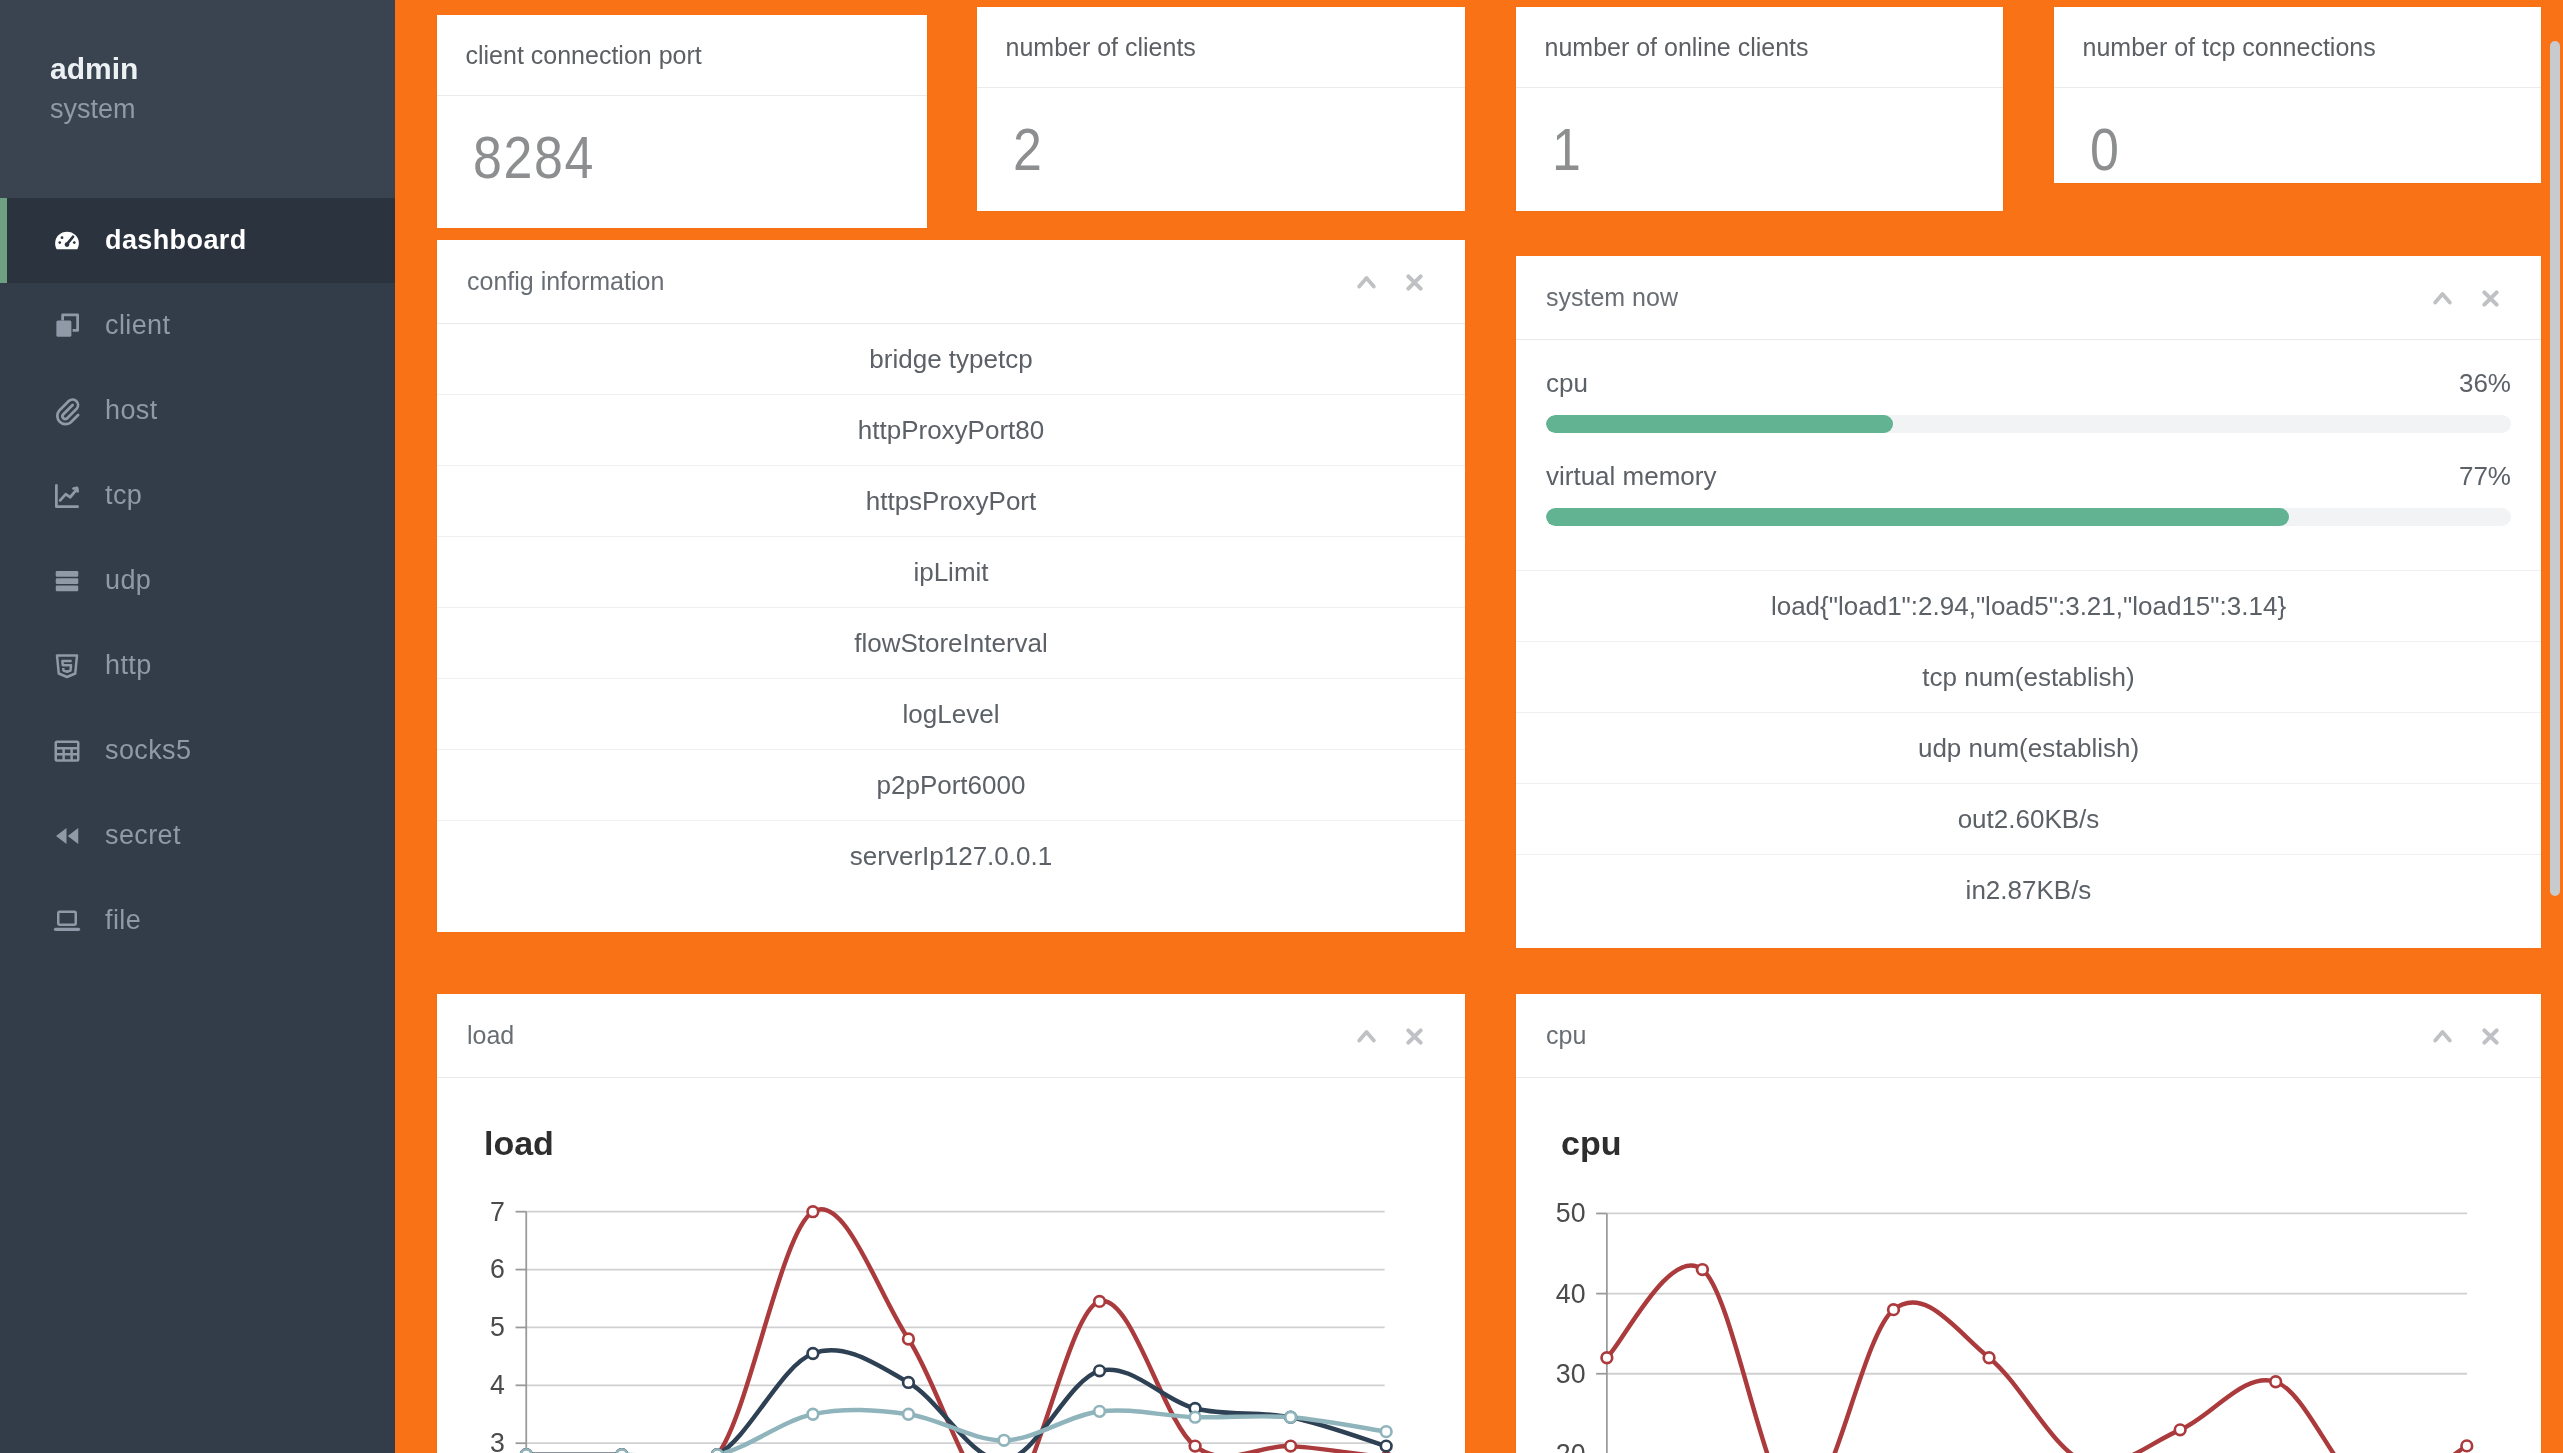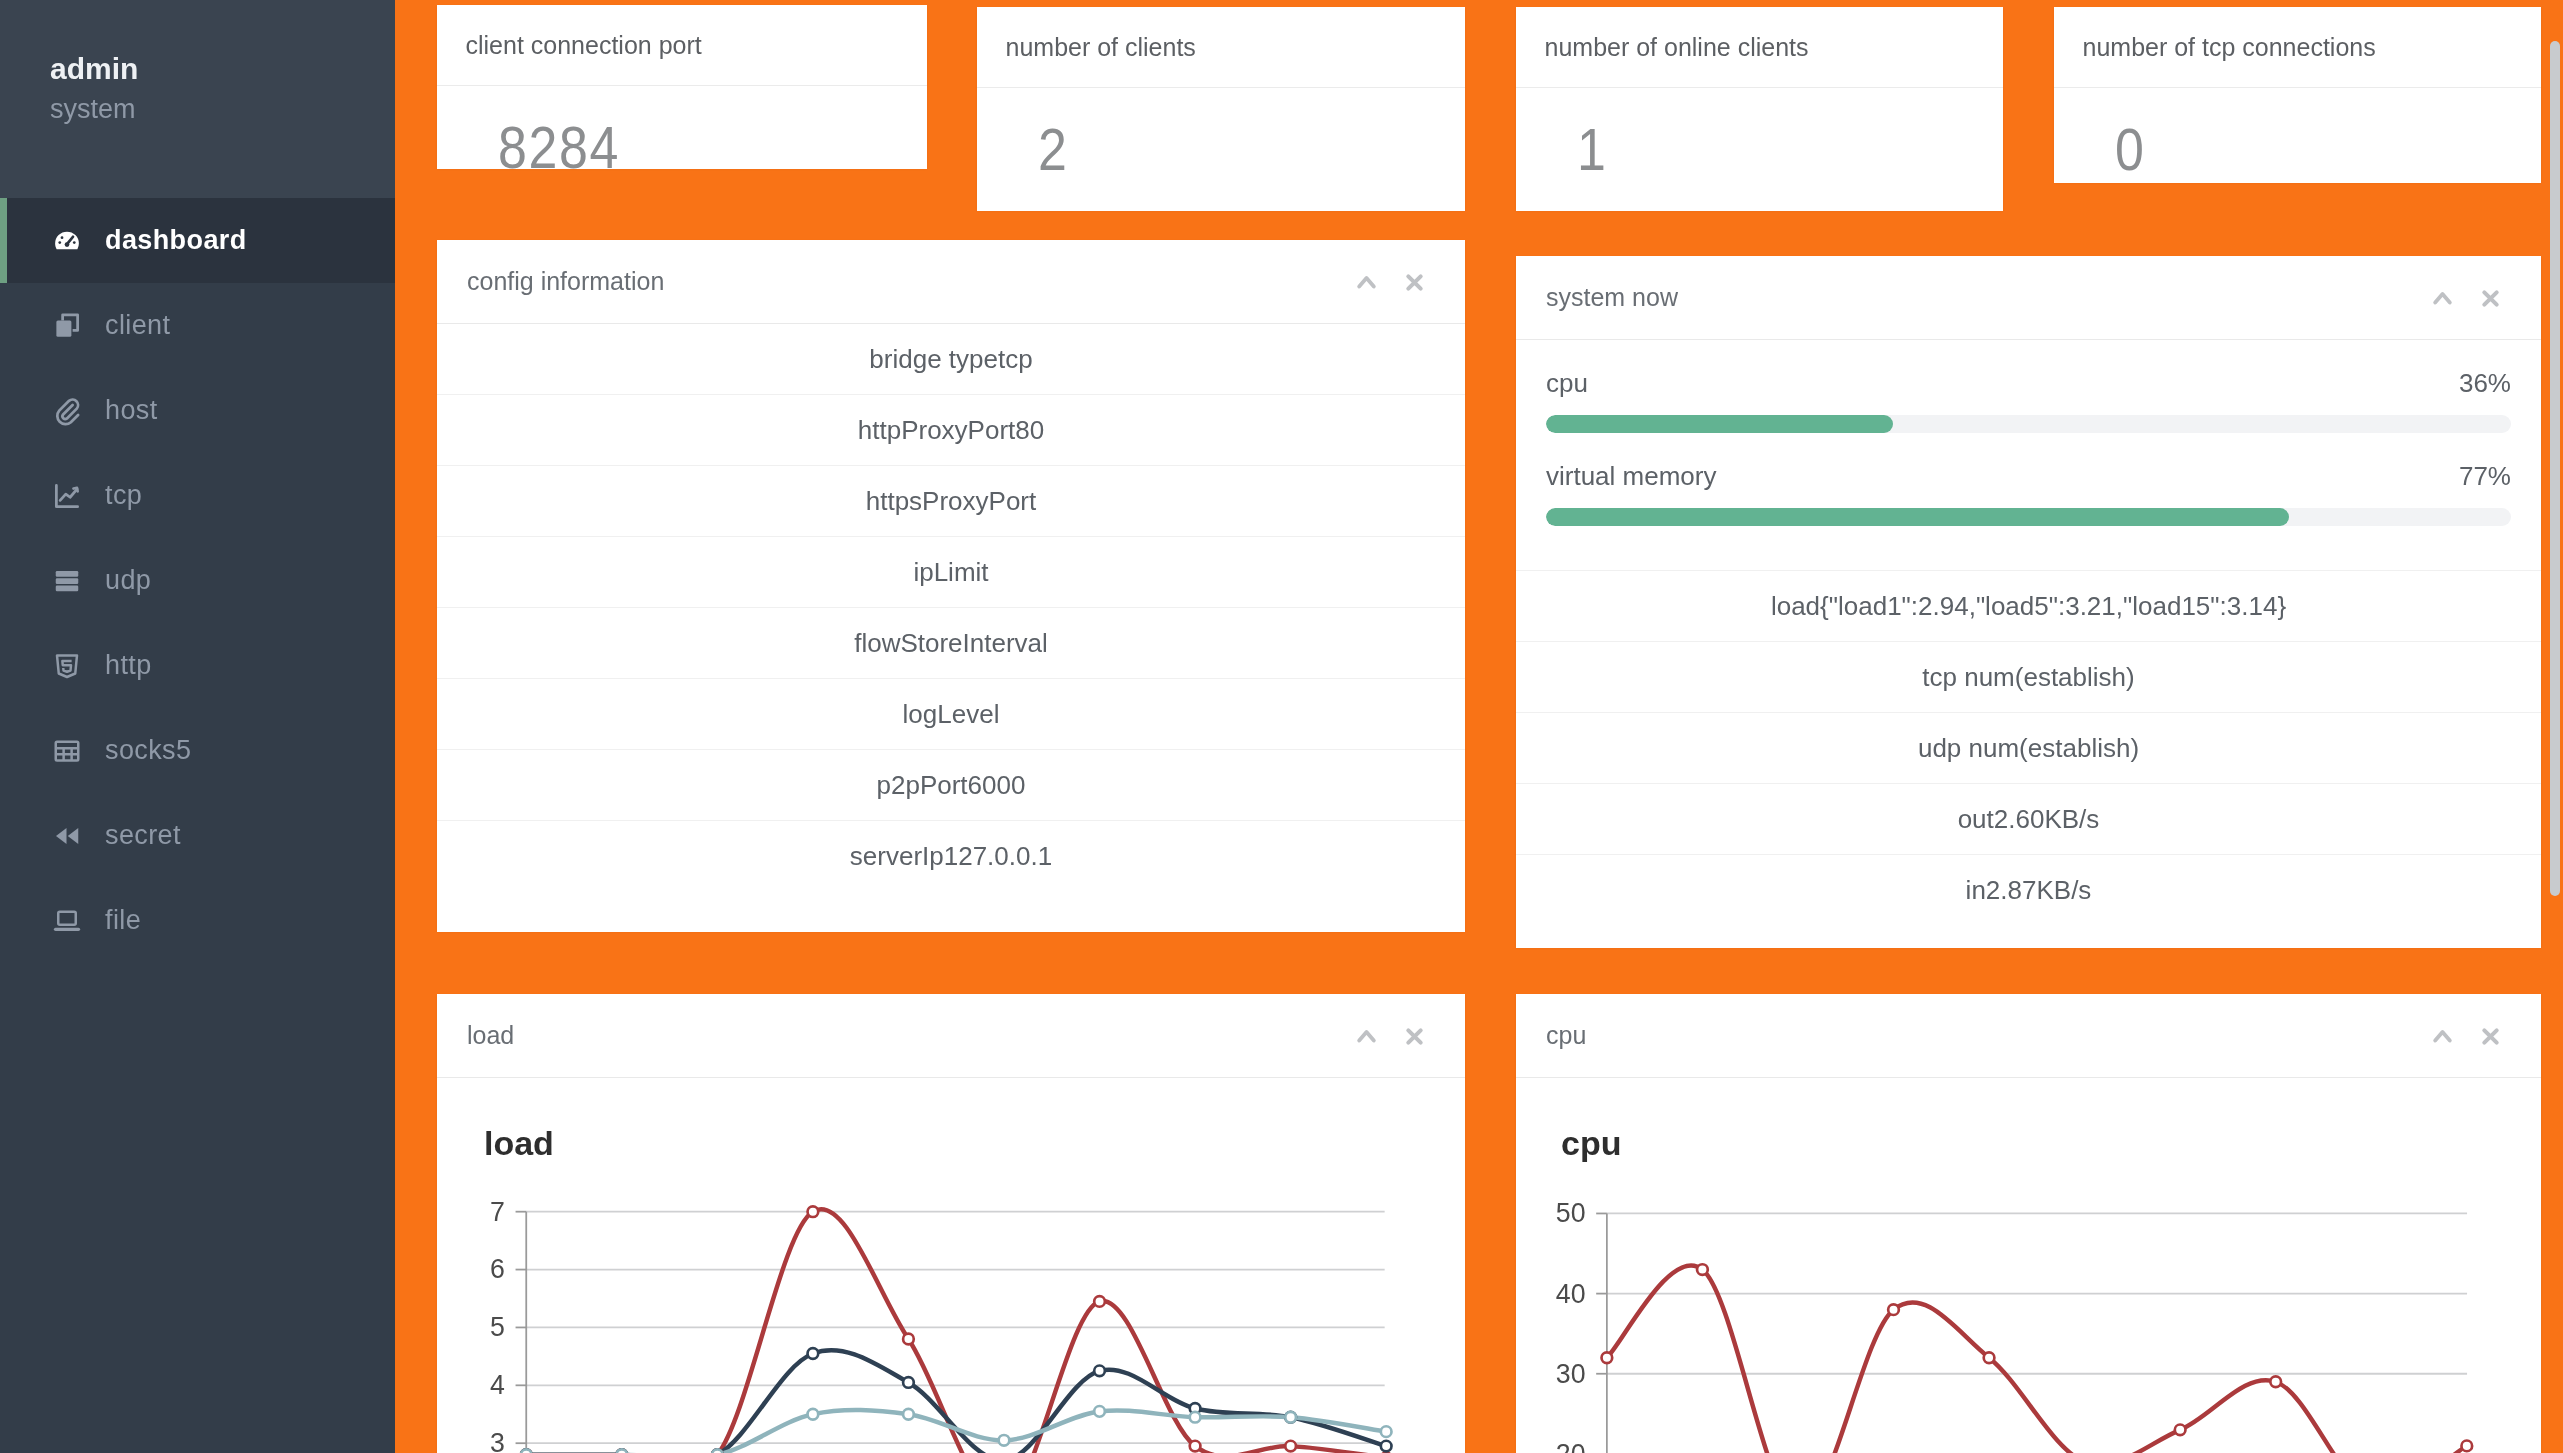--- a/index.html
+++ b/index.html
@@ -18,21 +18,21 @@
   .menu-item .mi-icon svg{width:30px;height:30px;display:block;}
   .menu-item .mi-label{position:absolute;left:105px;font-size:27px;letter-spacing:0.4px;}
   .menu-item.active{background:#2b333e;color:#ffffff;}
   .menu-item.active .mi-label{font-weight:bold;}
   .menu-item.active::before{content:"";position:absolute;left:0;top:0;width:7.1px;height:85px;background:#6ea082;}
 
   
   .card,.panel{position:absolute;background:#ffffff;box-shadow:0 0.9px 2.7px rgba(0,0,0,.06);}
   .stat-head{height:81px;border-bottom:1.8px solid #ebebeb;display:flex;align-items:center;padding-left:28.5px;}
   .stat-label{font-size:25px;font-weight:500;color:#5c5f63;}
-  .stat-body{height:123px;display:flex;align-items:center;padding-left:36px;margin-left:25px;}
+  .stat-body{height:123px;display:flex;align-items:center;padding-left:36px;}
   .stat-value{font-size:59px;font-weight:300;color:#8c8e90;transform:scaleX(.88);transform-origin:left center;letter-spacing:1.8px;}
 
   .panel-head{position:relative;height:84px;border-bottom:1.8px solid #e9e9e9;display:flex;align-items:center;padding-left:30px;}
   .panel-title{font-size:25px;color:#696e74;}
   .panel-icons{position:absolute;right:37px;top:0;height:84px;display:flex;align-items:center;gap:21.4px;}
   .icon-btn{width:27px;height:27px;padding:0;border:0;background:none;color:#bfc1c4;cursor:pointer;}
   .icon-btn svg{width:27px;height:27px;display:block;}
 
   .rows .row{height:71px;display:flex;align-items:center;justify-content:center;
              padding:0 30px;border-bottom:1.8px solid #f0f0f0;font-size:26px;color:#5c6167;}
@@ -155,21 +155,21 @@
               <rect x="5" y="4.5" width="14" height="10.5" rx="1.2"></rect>
               <path d="M2.8 18.6h18.4" stroke-width="2.6" stroke-linecap="round"></path>
             </svg>
           </span>
     <span class="mi-label">file</span>
   </div>
 </nav>
   </aside>
 
   <div id="stats">
-  <div class="card" style="top: 5px; height: 164px; left: 437px; width: 490px;">
+  <div class="card" style="top: 15px; height: 213px; left: 437px; width: 490px;">
     <div class="stat-head">
           <span class="stat-label">client connection port</span>
         </div>
     <div class="stat-body">
           <span class="stat-value">8284</span>
         </div>
   </div>
 
   <div class="card" style="top: 7.1px; height: 204px; left: 977px; width: 488px;">
     <div class="stat-head">

